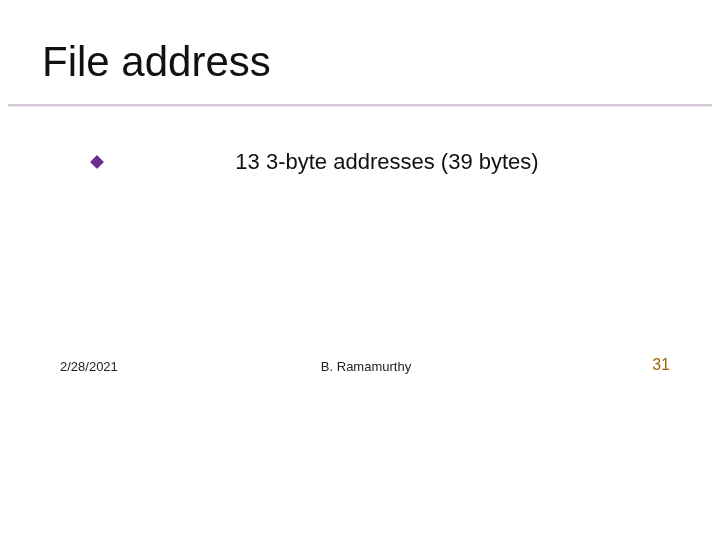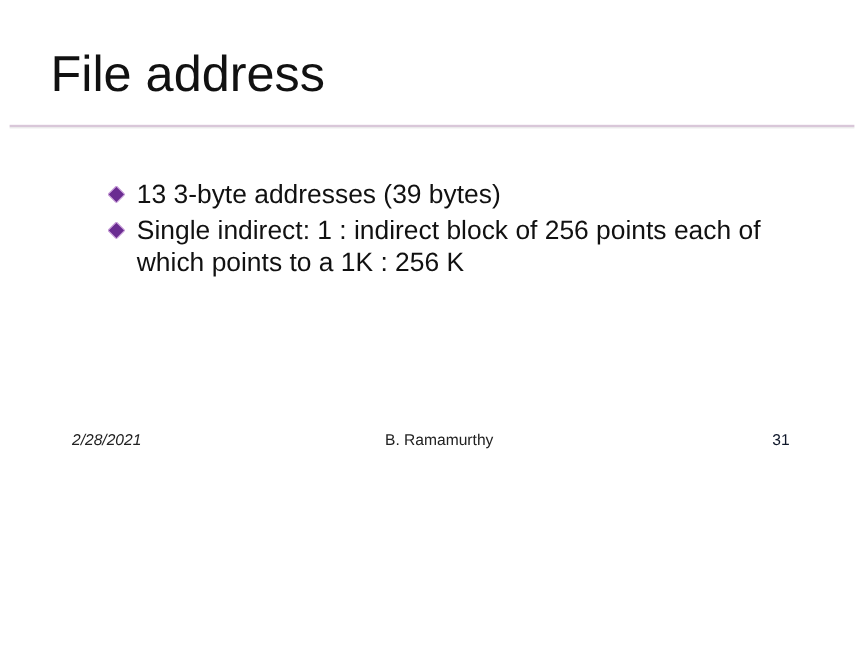--- a/index.html
+++ b/index.html
@@ -49,77 +49,71 @@
     top: 148px;
     right: 60px;
     font-size: 22px;
     color: #111;
     line-height: 1.25;
   }
   .bullet-row {
     display: flex;
     align-items: flex-start;
     margin-bottom: 2px;
+    text-align: center;
   }
   .bullet-icon {
     flex: 0 0 auto;
     width: 14px;
     height: 14px;
     margin-top: 7px;
     margin-right: 10px;
   }
   .bullet-text {
     flex: 1 1 auto;
   }
   .footer-date {
     position: absolute;
     left: 60px;
     bottom: 30px;
     font-size: 13px;
     color: #222;
-    font-style: italic;
   }
   .footer-author {
     position: absolute;
     left: 12px;
     right: 0;
     bottom: 30px;
     text-align: center;
     font-size: 13px;
     color: #222;
   }
   .footer-page {
     position: absolute;
-    right: 62px;
+    right: 50px;
     bottom: 30px;
-    font-size: 13px;
-    color: #0f172a;
+    font-size: 16px;
+    color: #a16207;
   }
 </style>
 </head>
 <body>
 
 <div class="slide">
 
   <div class="title">File address</div>
   <div class="title-rule"></div>
   <div class="title-rule-shadow"></div>
 
   <div class="content">
     <div class="bullet-row">
       <svg class="bullet-icon" viewBox="0 0 14 14">
         <polygon points="7,0 14,7 7,14 0,7" fill="#6a2c91" stroke="#c9a0d9" stroke-width="1"></polygon>
       </svg>
       <div class="bullet-text">13 3-byte addresses (39 bytes)</div>
     </div>
-    <div class="bullet-row">
-      <svg class="bullet-icon" viewBox="0 0 14 14">
-        <polygon points="7,0 14,7 7,14 0,7" fill="#6a2c91" stroke="#c9a0d9" stroke-width="1"></polygon>
-      </svg>
-      <div class="bullet-text">Single indirect: 1  : indirect block of 256 points each of which points to a 1K : 256 K</div>
-    </div>
   </div>
 
   <div class="footer-date">2/28/2021</div>
   <div class="footer-author">B. Ramamurthy</div>
   <div class="footer-page">31</div>
 
 </div>
 
 </body></html>

